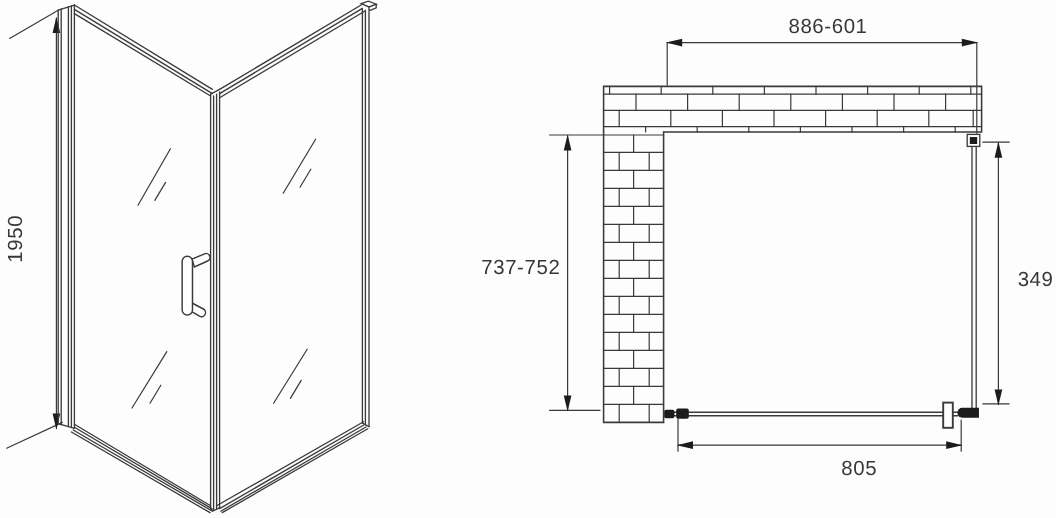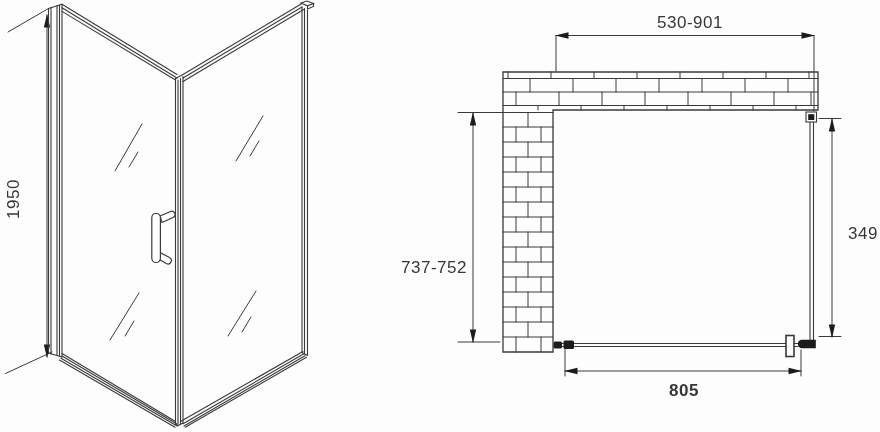--- a/index.html
+++ b/index.html
@@ -143,20 +143,20 @@
           <path d="M565,349 V376 M801,350 V376"></path>
           <polygon points="564,371 577.5,367.8 577.5,374.2" fill="#1c1c1c" stroke="none"></polygon>
           <polygon points="802,371 788.5,367.8 788.5,374.2" fill="#1c1c1c" stroke="none"></polygon>
         </g>
       </g>
     </g>
   </svg>
 
   <div class="dim-label vertical" style="left:13px;top:199px;">1950</div>
 
-  <div class="dim-label" style="left:690px;top:22px;">530-901</div>
+  <div class="dim-label" style="left:690px;top:22px;">886-601</div>
 
-  <div class="dim-label" style="left:434px;top:223px;margin-top:44px;">737-752</div>
+  <div class="dim-label" style="left:434px;top:223px;">737-752</div>
 
   <div class="dim-label" style="left:863px;top:233px;">349</div>
 
-  <div class="dim-label" style="left:684px;top:390px;font-weight:bold;">805</div>
+  <div class="dim-label" style="left:716px;top:390px;">805</div>
 </div>
 
 </body></html>

